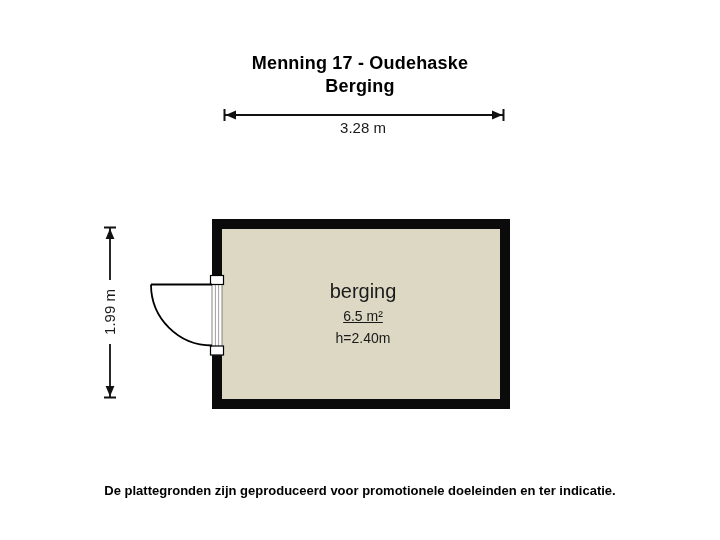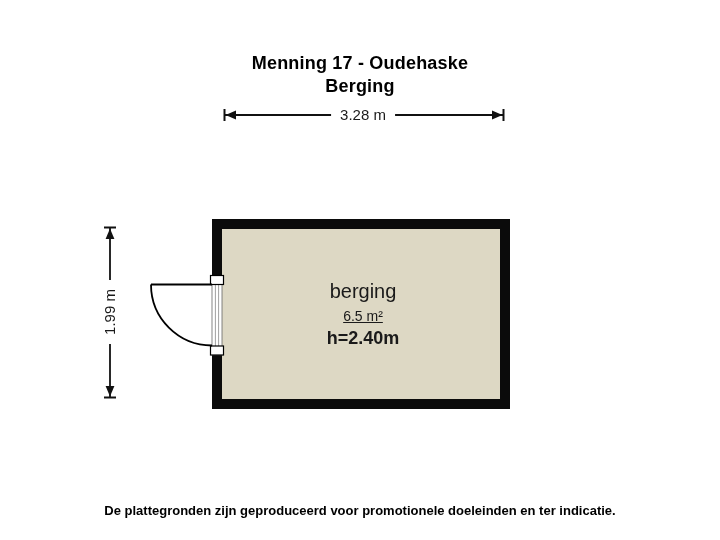--- a/index.html
+++ b/index.html
@@ -40,21 +40,21 @@
     background: #ffffff;
     color: #1a1a1a;
     font-size: 15px;
     line-height: 16px;
     padding: 3px 9px;
     border-radius: 7px;
     white-space: nowrap;
   }
   .dim-label-h {
     left: 363px;
-    top: 115px;
+    top: 128px;
     transform: translate(-50%, -50%);
   }
   .dim-label-v {
     left: 110px;
     top: 312px;
     transform: translate(-50%, -50%) rotate(-90deg);
   }
   .room-label {
     position: absolute;
     left: 363px;
@@ -67,27 +67,26 @@
   .room-name {
     font-size: 20px;
     line-height: 24px;
   }
   .room-area {
     font-size: 14px;
     line-height: 26px;
     text-decoration: underline;
   }
   .room-height {
-    font-size: 18px;
+    font-size: 14px;
     line-height: 18px;
-    font-weight: bold;
   }
   .footer-block {
     position: absolute;
-    top: 504px;
+    top: 484px;
     left: 0;
     width: 720px;
     text-align: center;
     font-size: 13px;
     font-weight: 700;
     color: #000000;
     line-height: 14.5px;
   }
 </style>
 </head>

